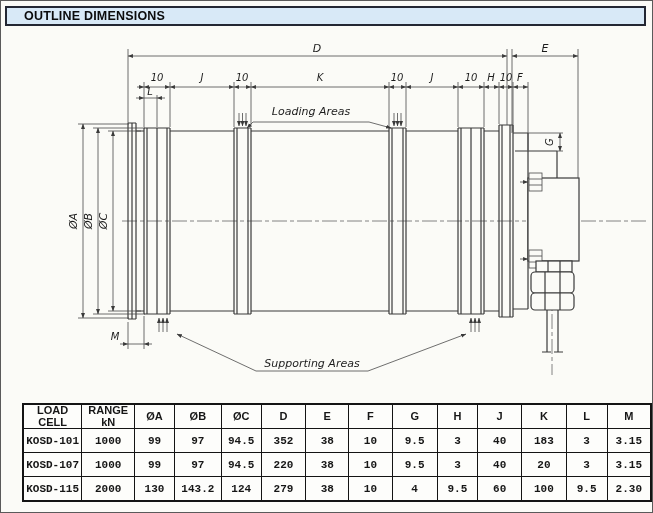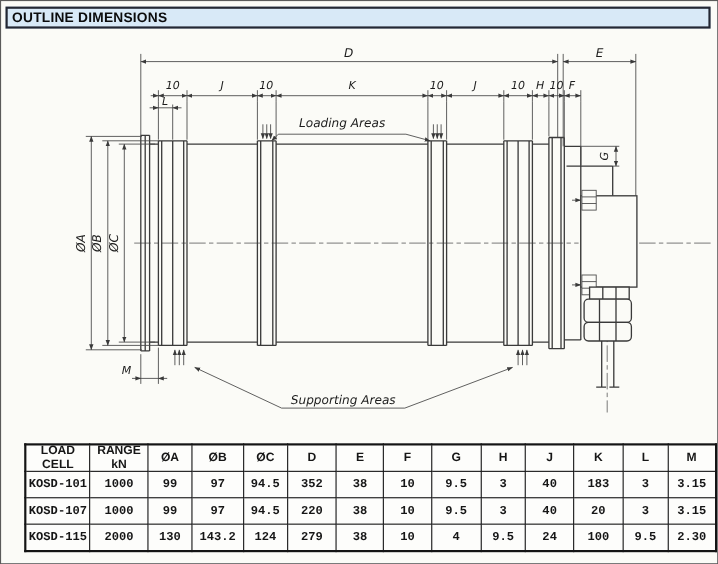--- a/index.html
+++ b/index.html
@@ -4,21 +4,21 @@
 <style>
   html,body{margin:0;padding:0;background:#e8e8e8;}
   .page{
     position:relative;width:653px;height:513px;box-sizing:border-box;
     background:#fbfbf7;border:1.5px solid #5a5a5a;
     font-family:"Liberation Sans",sans-serif;overflow:hidden;
   }
   .title-bar{
     position:absolute;left:4px;top:5px;width:641px;height:20px;box-sizing:border-box;
     background:#d8e9f7;border:2px solid #232733;
-    display:flex;align-items:center;padding-left:4px;
+    display:flex;align-items:center;padding-left:17px;
     font-size:12.5px;font-weight:bold;color:#0b0b0c;letter-spacing:.2px;
   }
   svg.draw{position:absolute;left:0;top:0;}
   .ol{stroke:#3a3a3a;stroke-width:1.2;fill:none;}
   .tl{stroke:#4a4a4a;stroke-width:.8;fill:none;}
   .cl{stroke:#666;stroke-width:.8;fill:none;stroke-dasharray:15 3 4 3;}
   .bgfill{fill:#fbfbf7;}
   .me{marker-end:url(#arr);}
   .ms{marker-start:url(#arr);}
   text.dim{font:italic 11px "DejaVu Sans",sans-serif;fill:#1c1c1c;}
@@ -246,21 +246,21 @@
           <td>KOSD-115</td>
           <td>2000</td>
           <td>130</td>
           <td>143.2</td>
           <td>124</td>
           <td>279</td>
           <td>38</td>
           <td>10</td>
           <td>4</td>
           <td>9.5</td>
-          <td>24</td>
+          <td>60</td>
           <td>100</td>
           <td>9.5</td>
           <td>2.30</td>
         </tr>
       </tbody>
   </table>
 
 </div>
 
 </body></html>

